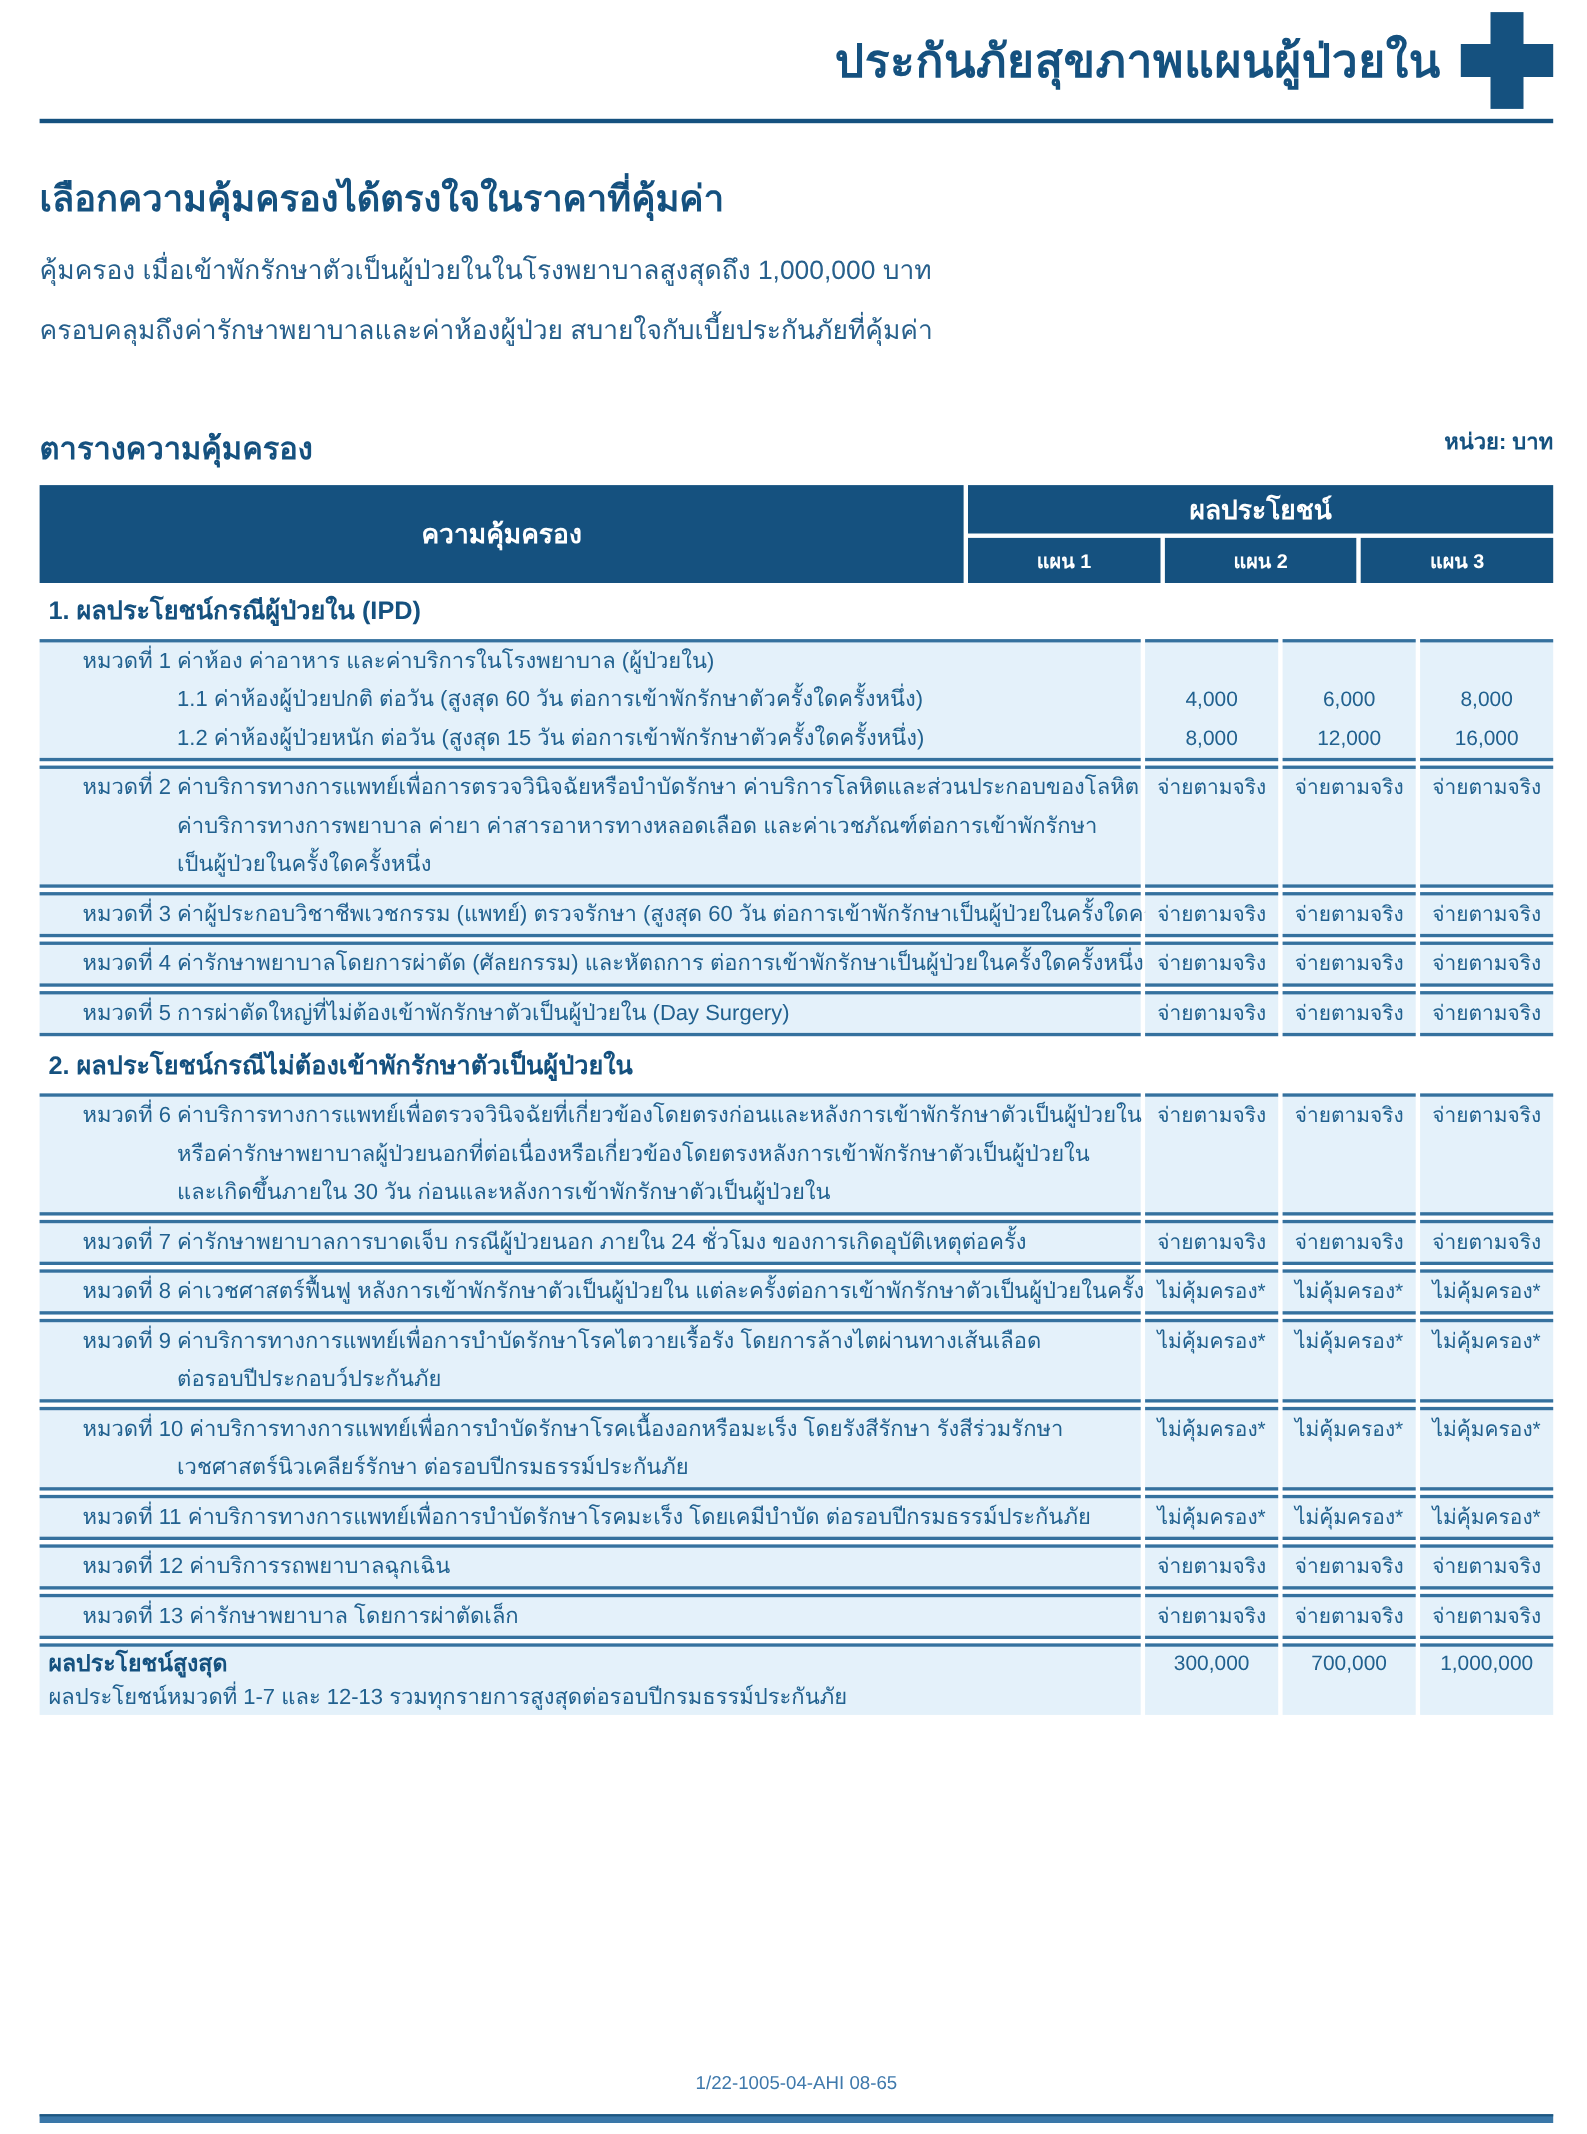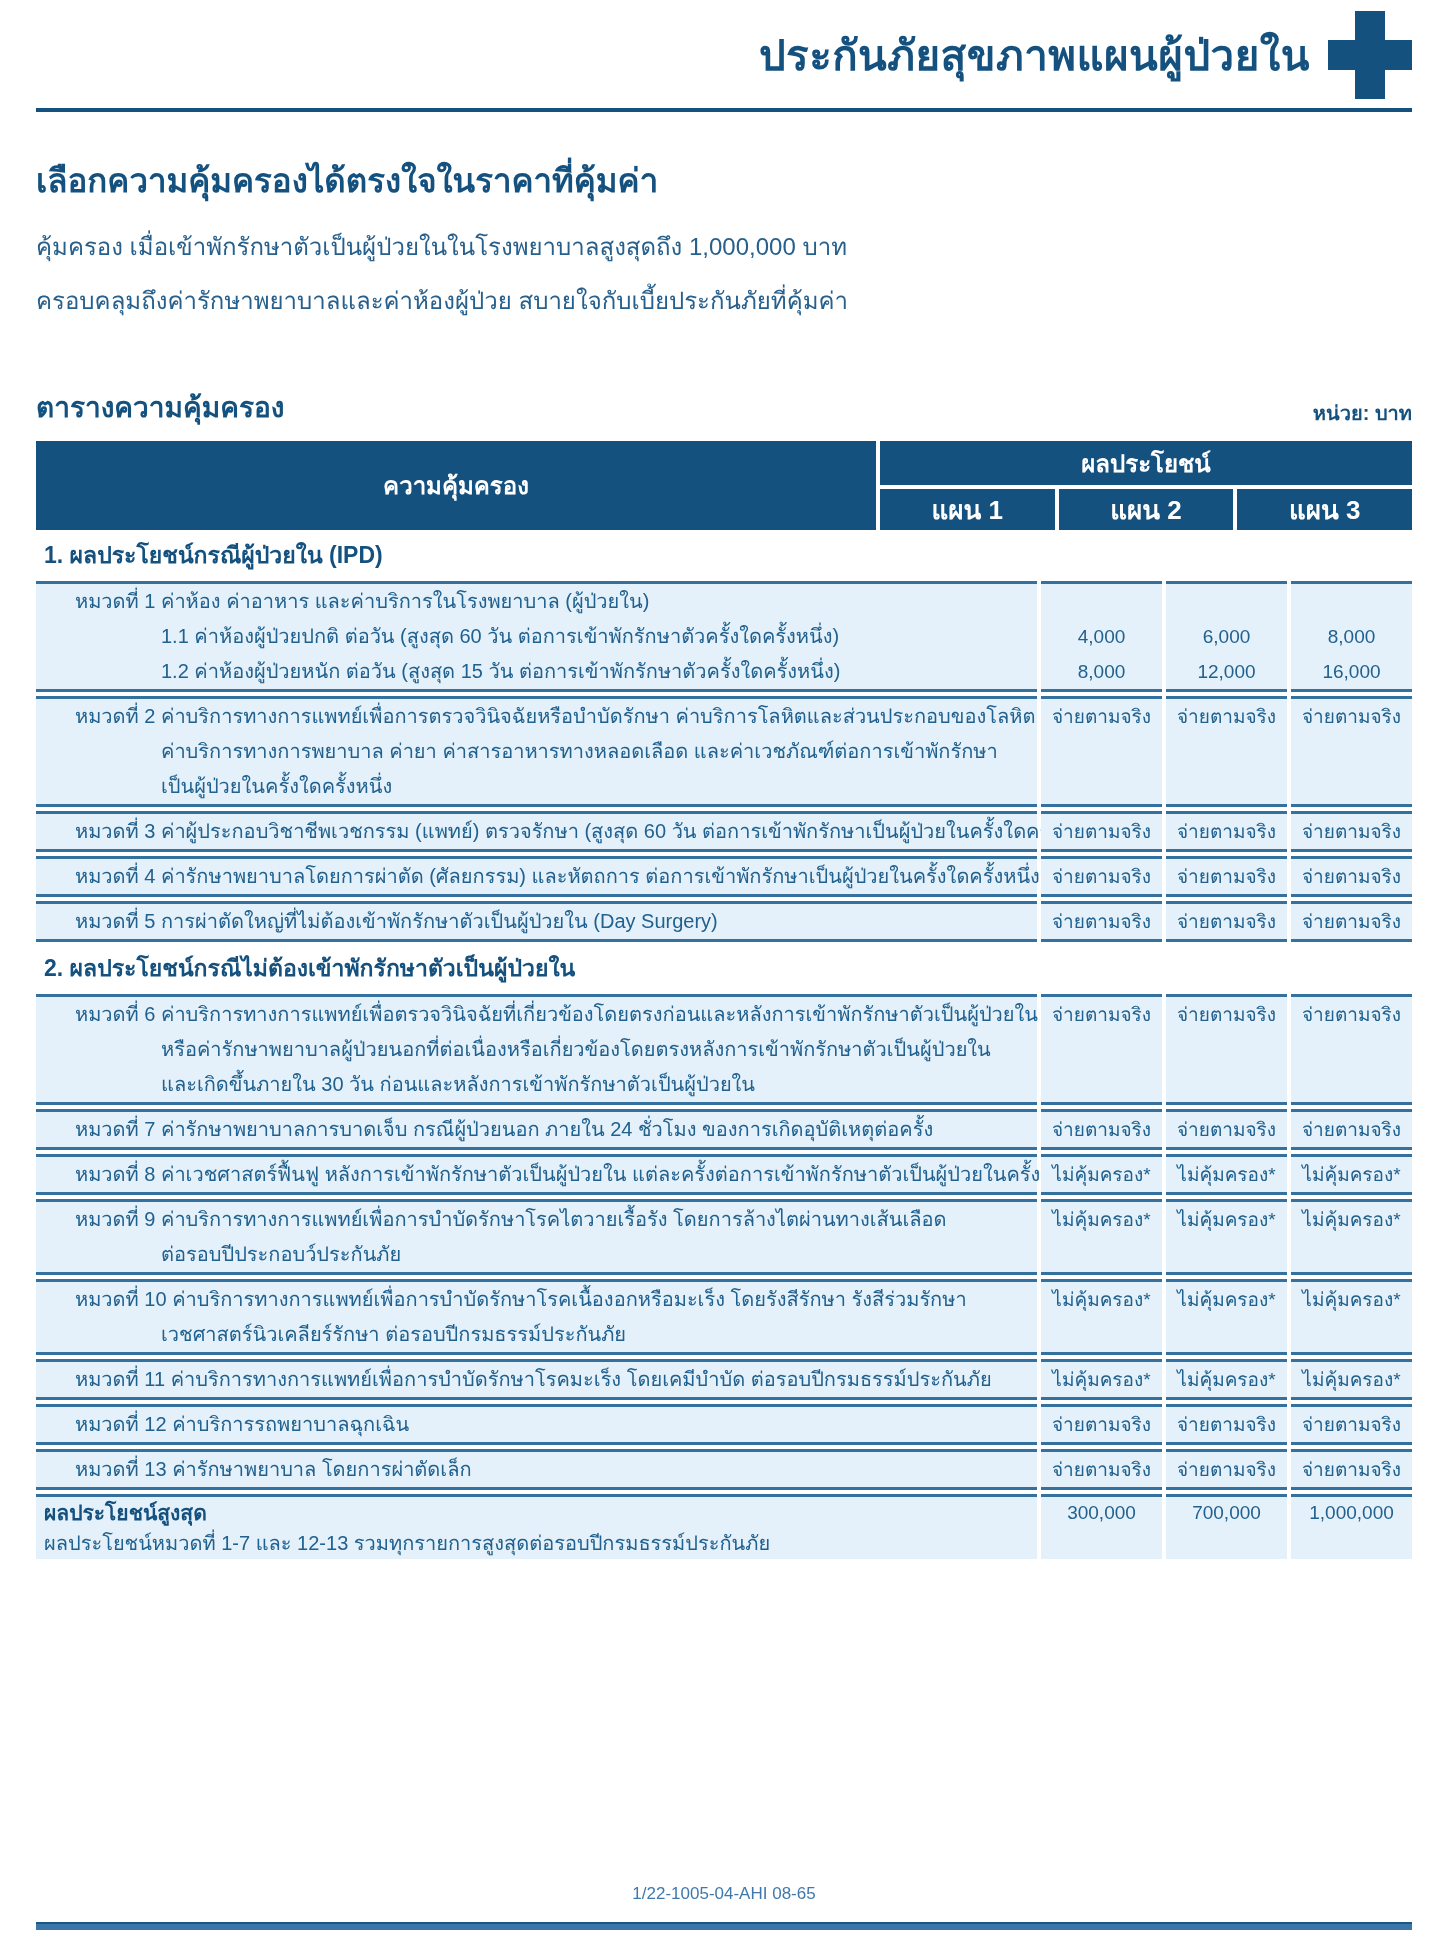--- a/index.html
+++ b/index.html
@@ -18,32 +18,32 @@
   .cross::after  { content:""; position:absolute; top:29px; left:0; height:30px; width:100%; background:#15517F; }
   .header-rule { height:4px; background:#15517F; margin-top:8px; }
 
   
   .intro { margin-top:42px; }
   .intro-heading { font-size:33px; font-weight:bold; color:#15517F; }
   .intro p { font-size:24px; color:#27608C; line-height:40px; margin-top:14px; }
   .intro p:first-of-type { margin-top:20px; }
 
   
-  .cov-head { display:flex; justify-content:space-between; align-items:flex-end; margin-top:64px; margin-bottom:12px; }
+  .cov-head { display:flex; justify-content:space-between; align-items:flex-start; margin-top:64px; margin-bottom:12px; }
   .cov-title { font-size:28px; font-weight:bold; color:#15517F; }
   .cov-unit { font-size:20px; font-weight:bold; color:#15517F; }
 
   .tbl { width:1376px; }
   .thead { display:flex; gap:4px; }
   .th-cell { background:#15517F; color:#ffffff; font-weight:bold; display:flex; align-items:center; justify-content:center; }
   .th-cov { width:840px; height:89px; font-size:24px; }
   .th-right { flex:1; display:flex; flex-direction:column; gap:4px; }
   .th-benefit { height:44px; font-size:24px; }
   .th-plans { display:flex; gap:4px; height:41px; }
-  .th-plan { flex:1; font-size:26px; }
+  .th-plan { flex:1; font-size:18px; }
 
   .tbody { margin-top:3px; }
   .sec-row { padding:4px 0 4px 8px; font-size:23px; font-weight:bold; color:#15517F; line-height:36px; margin-bottom:4px; }
 
   .d-row { display:flex; gap:4px; margin-bottom:4px; }
   .d-row .cell { background:#E4F1FA; border-top:3px solid #35719E; border-bottom:3px solid #35719E; }
   .d-row .lbl { width:1001px; padding:0 8px 0 39px; }
   .d-row .val { width:121px; text-align:center; font-size:19px; color:#21618F; line-height:35px; }
   .ln { font-size:20px; color:#21618F; line-height:35px; white-space:nowrap; }
   .ln.ind { padding-left:86px; }

